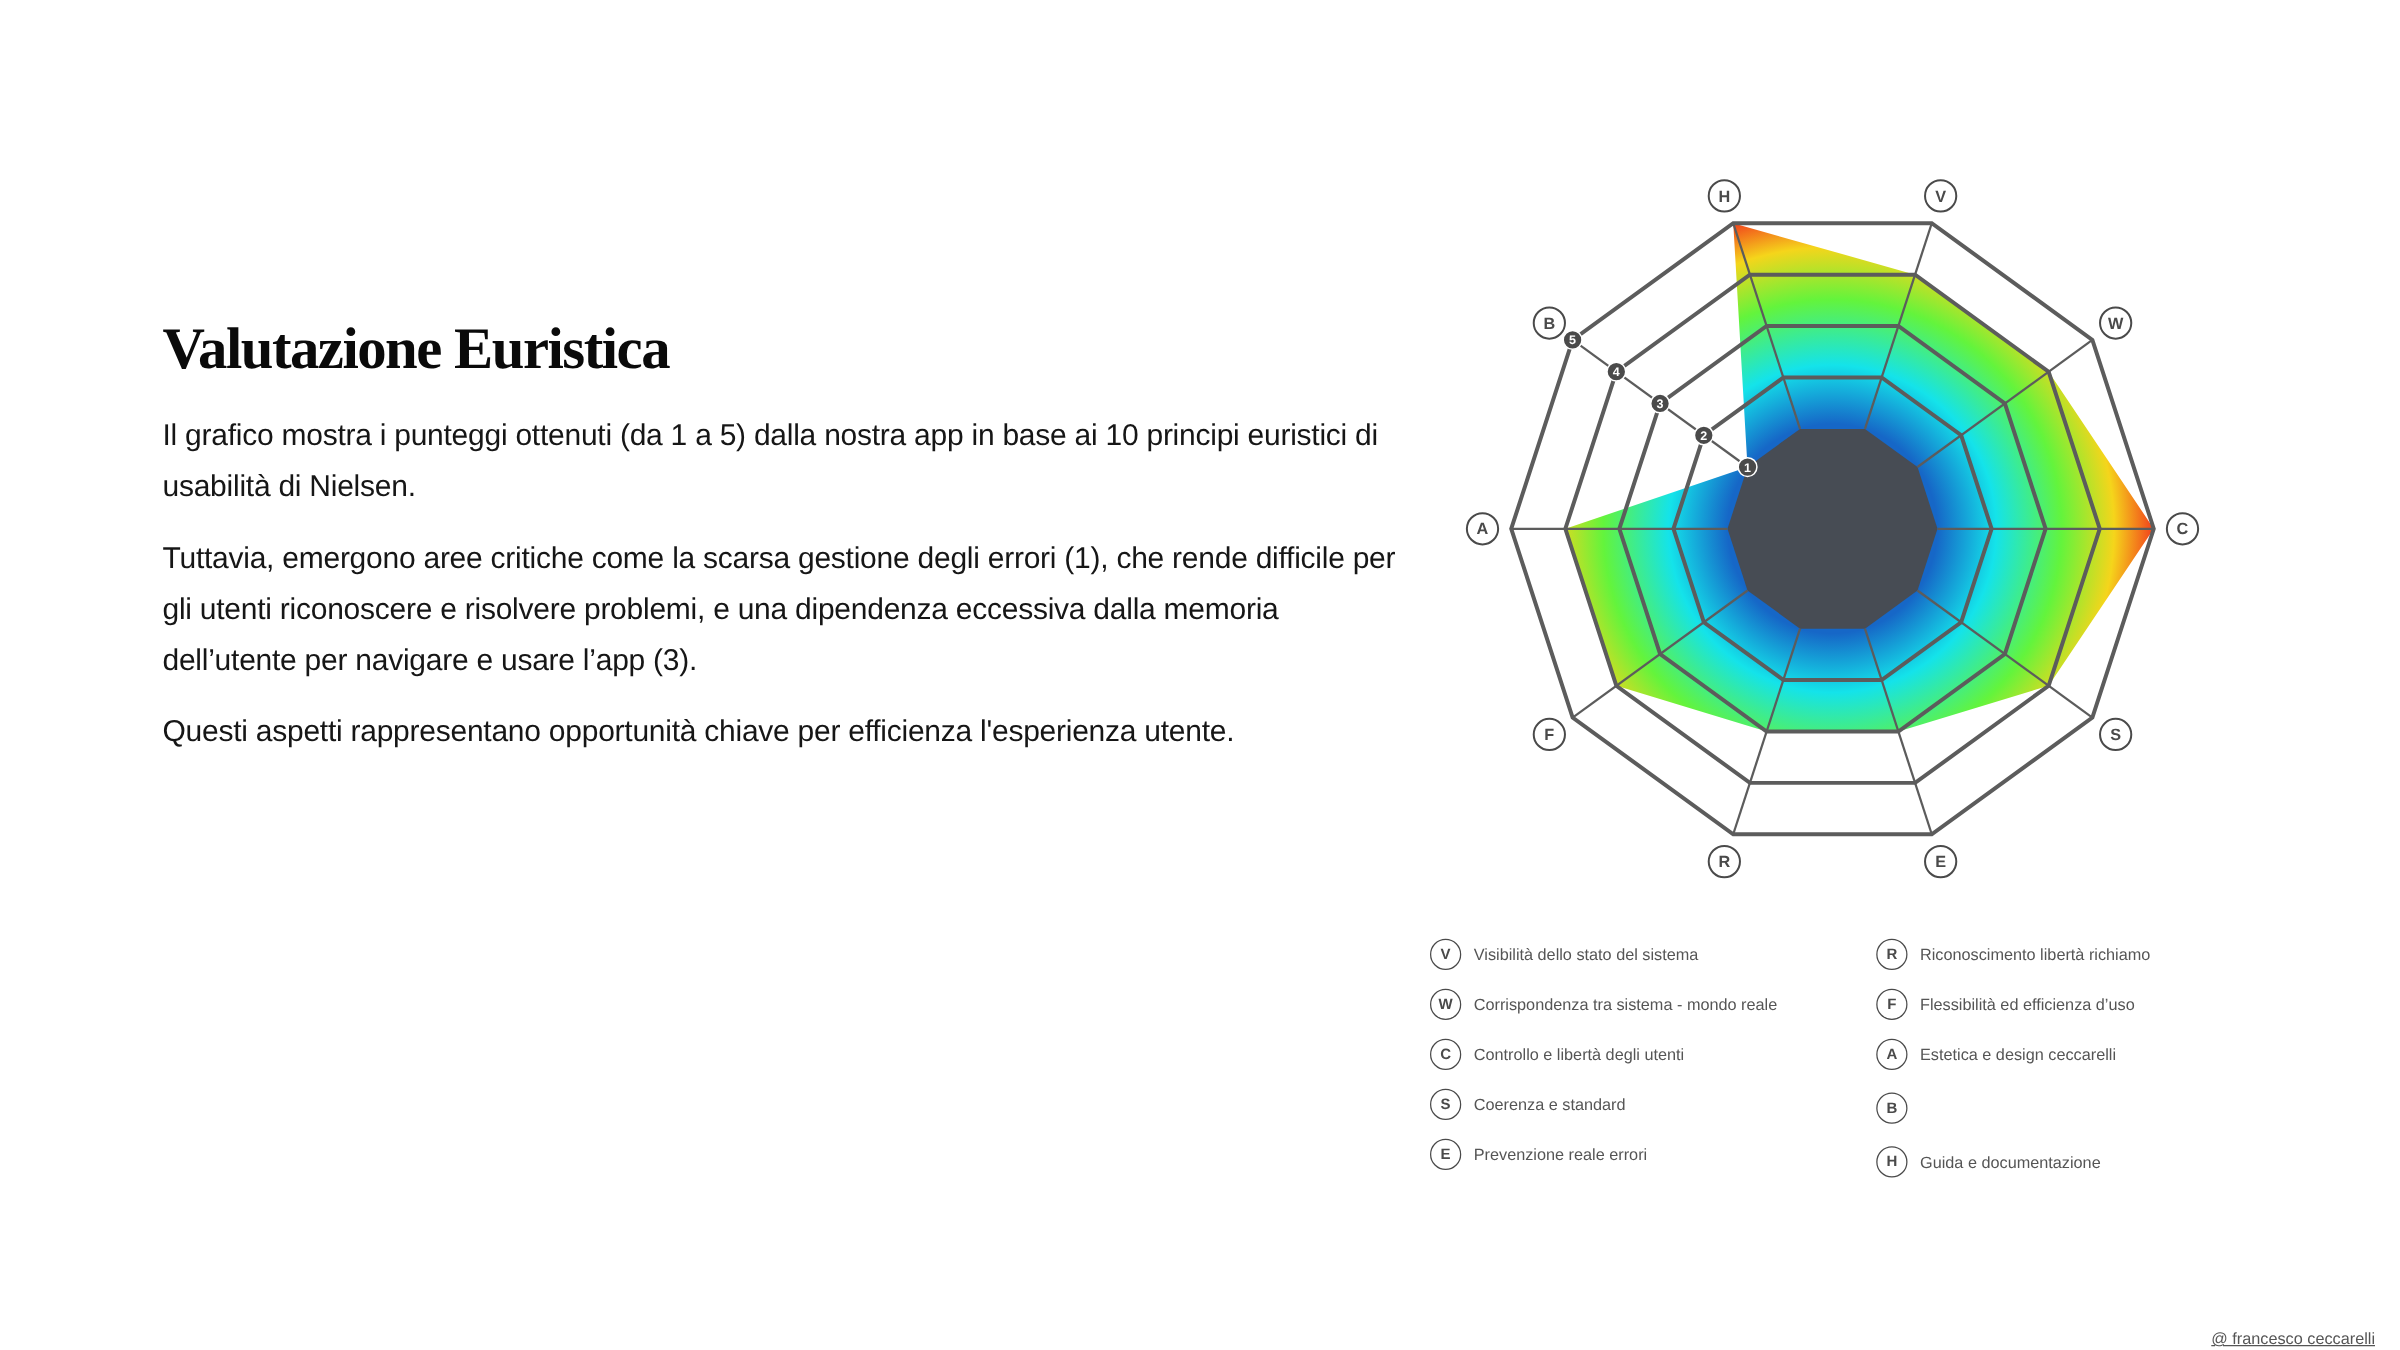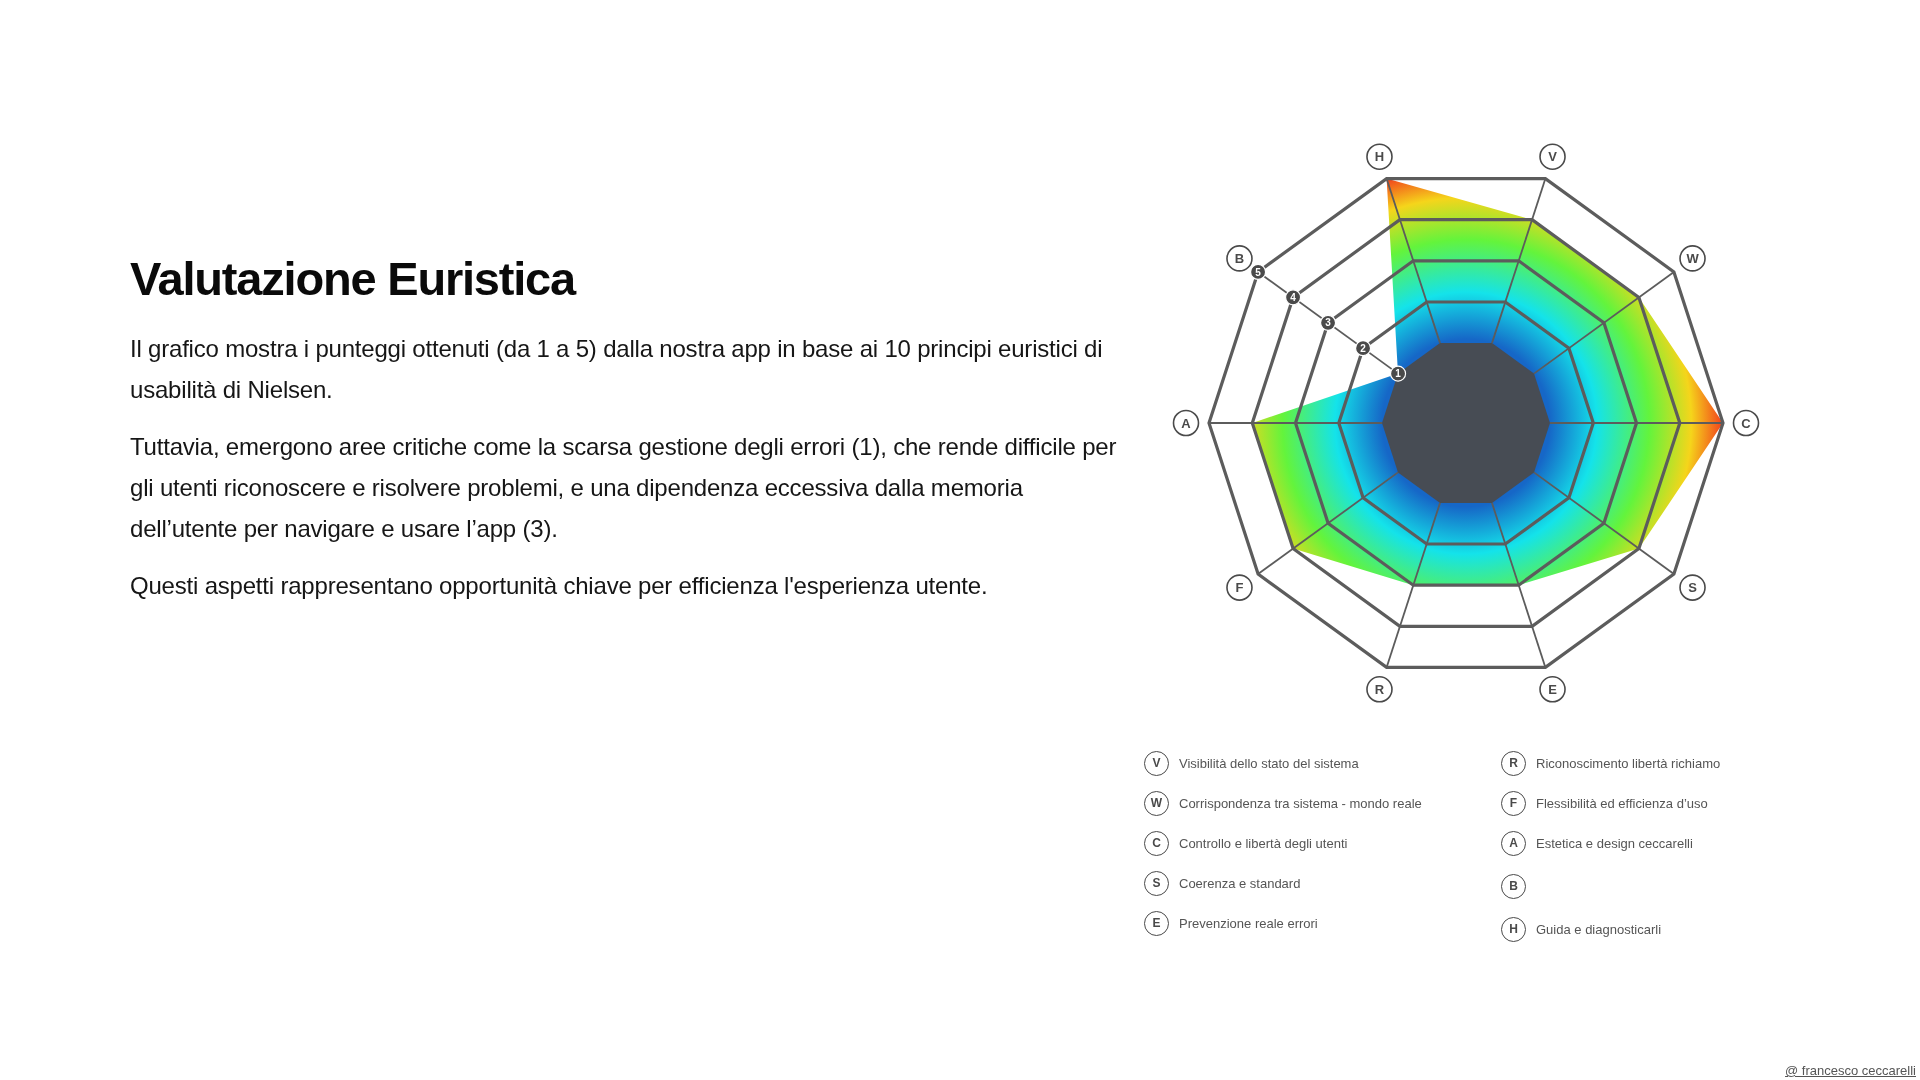--- a/index.html
+++ b/index.html
@@ -23,20 +23,21 @@
     top: 252px;
     width: 1000px;
   }
   .title {
     margin: 0 0 22px 0;
     font-size: 47px;
     font-weight: bold;
     letter-spacing: -1.2px;
     line-height: 54px;
     color: #0a0a0a;
+    font-family: Liberation Serif, serif;
   }
   .para {
     margin: 0 0 16px 0;
     font-size: 24px;
     line-height: 41px;
     letter-spacing: -0.2px;
     color: #161616;
   }
   .chart-wrap {
     position: absolute;
@@ -88,21 +89,21 @@
     margin-right: 10px;
   }
   .legend-text {
     font-size: 13px;
     line-height: 17px;
     color: #555555;
     max-width: 280px;
   }
   .footer-credit {
     position: absolute;
-    right: 4px;
+    right: 20px;
     bottom: 2px;
     font-size: 13px;
     color: #555555;
     text-decoration: underline;
   }
 </style>
 </head>
 <body>
 
 <div class="slide">
@@ -249,19 +250,19 @@
       </div>
       <div class="legend-item">
         <span class="legend-badge">A</span>
         <span class="legend-text">Estetica e design ceccarelli</span>
       </div>
       <div class="legend-item tall">
         <span class="legend-badge">B</span>
       </div>
       <div class="legend-item">
         <span class="legend-badge">H</span>
-        <span class="legend-text">Guida e diagnosticarli</span>
+        <span class="legend-text">Guida e documentazione</span>
       </div>
     </div>
   </div>
 
   <a class="footer-credit">@ francesco ceccarelli</a>
 </div>
 
 </body></html>

